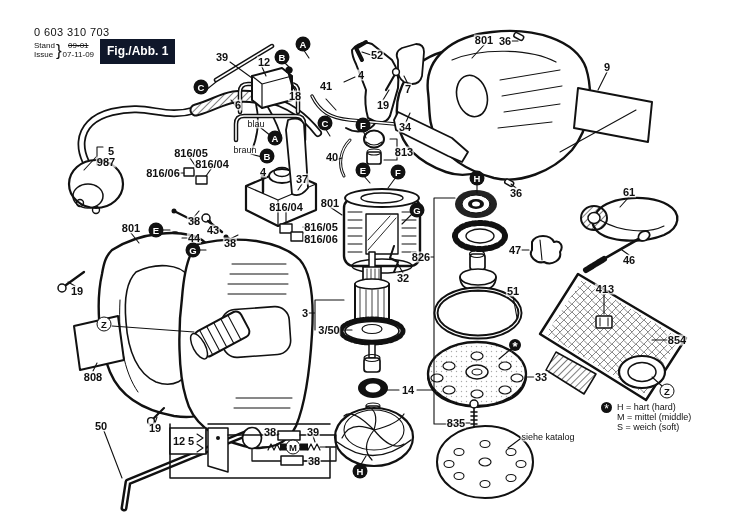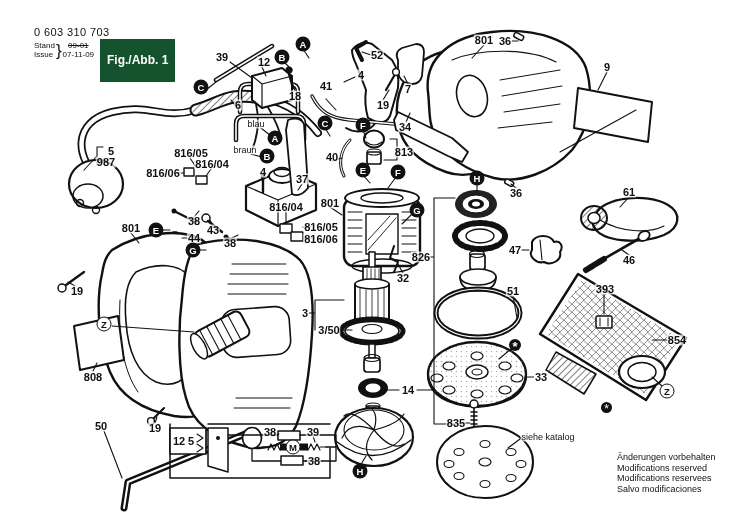--- a/index.html
+++ b/index.html
@@ -13,22 +13,22 @@
   .marker{position:absolute;transform:translate(-50%,-50%);width:15px;height:15px;border-radius:50%;
           background:#111;color:#fff;font:bold 9.5px/15px "Liberation Sans",sans-serif;text-align:center;}
   .marker.outline{background:#fff;color:#111;border:1.5px solid #111;width:13px;height:13px;line-height:13px;}
   .marker.star{width:12px;height:12px;font-size:13px;line-height:16px;overflow:hidden;}
   .doc-id{position:absolute;left:34px;top:26px;font-size:11px;letter-spacing:.4px;}
   .revision{position:absolute;left:34px;top:41px;display:flex;align-items:center;font-size:8px;line-height:9px;}
   .revision .lbls{display:flex;flex-direction:column;}
   .revision .brace{font-size:17px;font-weight:400;margin:0 1px;}
   .revision .dates{display:flex;flex-direction:column;align-items:center;}
   .revision .old{text-decoration:line-through;}
-  .figbox{position:absolute;left:100px;top:39px;background:#14532d;color:#fff;
-          font:bold 12px/17px "Liberation Sans",sans-serif;padding:13px 7px;}
+  .figbox{position:absolute;left:100px;top:39px;background:#0f172a;color:#fff;
+          font:bold 12px/17px "Liberation Sans",sans-serif;padding:4px 7px;}
   .legend{position:absolute;left:601px;top:402px;font-size:9px;line-height:10px;}
   .legend .row{display:flex;align-items:flex-start;}
   .legend .sym{display:inline-block;width:11px;height:11px;border-radius:50%;background:#111;color:#fff;
                font-size:12px;line-height:15px;text-align:center;overflow:hidden;margin-right:5px;margin-top:0;}
   .legend .hard{display:flex;flex-direction:column;}
   .notes{position:absolute;left:617px;top:452px;font-size:9px;line-height:10.5px;}
 </style>
 </head>
 <body>
 
@@ -317,21 +317,21 @@
       <div class="callout" style="left: 194px; top: 221px;">38</div>
       <div class="callout" style="left: 213px; top: 230px;">43</div>
       <div class="callout" style="left: 194px; top: 238px;">44</div>
       <div class="callout" style="left: 230px; top: 243px;">38</div>
       <div class="callout" style="left: 516px; top: 193px;">36</div>
       <div class="callout" style="left: 629px; top: 192px;">61</div>
       <div class="callout" style="left: 515px; top: 250px;">47</div>
       <div class="callout" style="left: 629px; top: 260px;">46</div>
       <div class="callout" style="left: 513px; top: 291px;">51</div>
       <div class="callout" style="left: 541px; top: 377px;">33</div>
-      <div class="callout" style="left: 605px; top: 289px;">393</div>
+      <div class="callout" style="left: 605px; top: 289px;">413</div>
       <div class="callout" style="left: 677px; top: 340px;">854</div>
       <div class="callout" style="left: 305px; top: 313px;">3</div>
       <div class="callout" style="left: 329px; top: 330px;">3/50</div>
       <div class="callout" style="left: 408px; top: 390px;">14</div>
       <div class="callout" style="left: 456px; top: 423px;">835</div>
       <div class="callout sm" style="left: 548px; top: 437px;">siehe katalog</div>
       <div class="callout" style="left: 77px; top: 291px;">19</div>
       <div class="callout" style="left: 93px; top: 377px;">808</div>
       <div class="callout" style="left: 101px; top: 426px;">50</div>
       <div class="callout" style="left: 155px; top: 428px;">19</div>
@@ -371,21 +371,20 @@
     <span class="dates">
       <span class="old">09-01</span>
       <span>07-11-09</span>
     </span>
   </div>
   <div class="figbox">Fig./Abb. 1</div>
 
   <div class="legend">
     <div class="row">
       <span class="sym">*</span>
+      <span class="hard">
+        <span>H = hart (hard)</span>
+        <span>M = mittel (middle)</span>
+        <span>S = weich (soft)</span>
+      </span>
     </div>
   </div>
-  <div class="notes">
-    <div>Änderungen vorbehalten</div>
-    <div>Modifications reserved</div>
-    <div>Modifications reservees</div>
-    <div>Salvo modificaciones</div>
-  </div>
 </div>
 
 </body></html>

